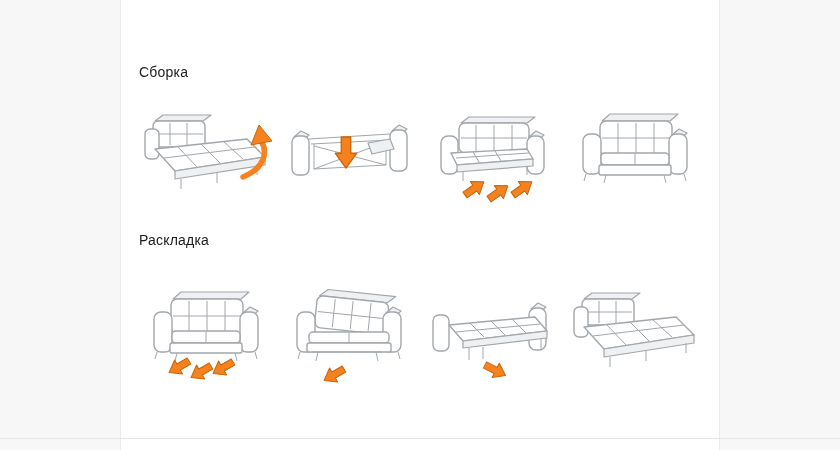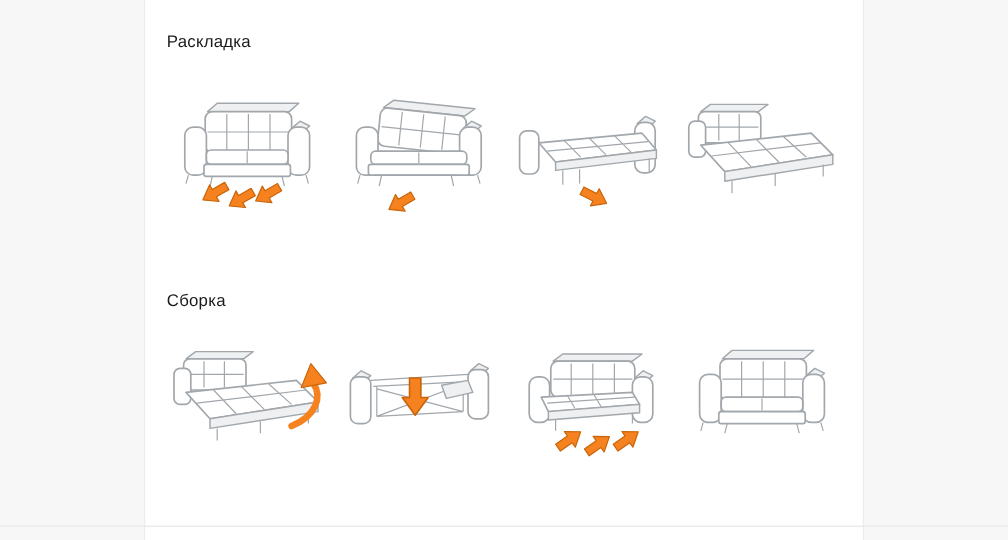--- a/index.html
+++ b/index.html
@@ -36,20 +36,89 @@
   .ln2  { fill:none;    stroke: var(--outline, #a2a7ac); stroke-width:1;   stroke-linejoin:round; }
   .shade{ fill: var(--shade, #eef0f1); stroke: var(--outline, #a2a7ac); stroke-width:1.2; stroke-linejoin:round; }
   .arrow{ fill: var(--arrow-fill, #f5821f); stroke: var(--arrow-stroke, #c9650a); stroke-width:1; stroke-linejoin:round; }
   .arrow-curve { fill:none; stroke: var(--arrow-fill, #f5821f); stroke-width:5.5; stroke-linecap:round; }
   .bottom-line { position:absolute; left:0; top:438px; width:840px; height:1px; background:#e6e6e6; }
 </style>
 </head>
 <body>
 
 <div class="panel">
+
+  <section>
+    <h2 class="sec-title second">Сборка</h2>
+
+    <div class="row second">
+
+      <figure class="cell">
+        <svg class="fig" viewBox="0 0 140 120">
+          <path class="shade" d="M18,24 L66,24 L74,18 L26,18 Z"></path>
+          <rect class="ln" x="16" y="24" width="52" height="26" rx="5"></rect>
+          <path class="ln2" d="M33,26 V48 M50,26 V48 M18,37 H66"></path>
+          <rect class="ln" x="8" y="32" width="14" height="30" rx="5"></rect>
+          <path class="ln" d="M18,52 L110,42 L128,60 L38,74 Z"></path>
+          <path class="ln2" d="M41,50 L60,70 M64,47 L83,66 M87,45 L106,62 M27,61 L118,50"></path>
+          <path class="shade" d="M38,74 L128,60 L128,68 L38,82 Z"></path>
+          <path class="ln2" d="M44,82 V92 M120,68 V78 M80,76 V86"></path>
+          <path class="arrow-curve" d="M106,80 C126,72 132,56 124,44"></path>
+          <path class="arrow" d="M114,48 L122,28 L135,44 Z"></path>
+        </svg>
+      </figure>
+
+      <figure class="cell">
+        <svg class="fig" viewBox="0 0 140 120">
+          <path class="shade" d="M14,40 L21,34 L29,38 L22,44 Z"></path>
+          <rect class="ln" x="12" y="39" width="17" height="39" rx="6"></rect>
+          <path class="shade" d="M112,34 L119,28 L127,32 L120,38 Z"></path>
+          <rect class="ln" x="110" y="33" width="17" height="41" rx="6"></rect>
+          <path class="ln2" d="M29,42 L110,37 M31,47 L110,43"></path>
+          <path class="ln2" d="M34,47 V72 M106,43 V68 M34,72 L106,68 M34,72 L106,45 M34,49 L106,68"></path>
+          <path class="shade" d="M88,46 L110,42 L114,52 L92,57 Z"></path>
+          <path class="arrow" transform="translate(66,40) rotate(90) scale(1.35)" d="M0,-3.5 L12,-3.5 L12,-8 L23,0 L12,8 L12,3.5 L0,3.5 Z"></path>
+        </svg>
+      </figure>
+
+      <figure class="cell">
+        <svg class="fig" viewBox="0 0 140 120">
+          <path class="shade" d="M38,26 L104,26 L112,20 L46,20 Z"></path>
+          <rect class="ln" x="36" y="26" width="70" height="30" rx="6"></rect>
+          <path class="ln2" d="M53,28 V54 M71,28 V54 M89,28 V54 M38,41 H104"></path>
+          <path class="shade" d="M106,40 L113,34 L121,38 L114,44 Z"></path>
+          <rect class="ln" x="104" y="39" width="17" height="38" rx="7"></rect>
+          <rect class="ln" x="18" y="39" width="17" height="38" rx="7"></rect>
+          <path class="ln" d="M28,56 L104,52 L110,62 L34,68 Z"></path>
+          <path class="ln2" d="M50,55 L56,65 M72,54 L78,64 M33,61 L106,56"></path>
+          <path class="shade" d="M34,68 L110,62 L110,69 L34,75 Z"></path>
+          <path class="ln2" d="M40,75 V84 M104,69 V78"></path>
+          <path class="arrow" transform="translate(42,98) rotate(-35)" d="M0,-3.5 L12,-3.5 L12,-8 L23,0 L12,8 L12,3.5 L0,3.5 Z"></path>
+          <path class="arrow" transform="translate(66,102) rotate(-35)" d="M0,-3.5 L12,-3.5 L12,-8 L23,0 L12,8 L12,3.5 L0,3.5 Z"></path>
+          <path class="arrow" transform="translate(90,98) rotate(-35)" d="M0,-3.5 L12,-3.5 L12,-8 L23,0 L12,8 L12,3.5 L0,3.5 Z"></path>
+        </svg>
+      </figure>
+
+      <figure class="cell">
+        <svg class="fig" viewBox="0 0 140 120">
+          <path class="shade" d="M36,24 L104,24 L112,17 L44,17 Z"></path>
+          <rect class="ln" x="34" y="24" width="72" height="34" rx="6"></rect>
+          <path class="ln2" d="M52,26 V56 M70,26 V56 M88,26 V56 M36,41 H104"></path>
+          <path class="shade" d="M106,38 L113,32 L121,36 L114,42 Z"></path>
+          <rect class="ln" x="103" y="37" width="18" height="40" rx="7"></rect>
+          <rect class="ln" x="17" y="37" width="18" height="40" rx="7"></rect>
+          <rect class="ln" x="35" y="56" width="68" height="12" rx="4"></rect>
+          <path class="ln2" d="M69,57 V67"></path>
+          <rect class="ln" x="33" y="68" width="72" height="10" rx="2"></rect>
+          <path class="ln2" d="M40,78 L38,86 M98,78 L100,86 M20,77 L18,84 M118,77 L120,84"></path>
+        </svg>
+      </figure>
+
+    </div>
+  </section>
 
   <section>
     <h2 class="sec-title">Раскладка</h2>
 
     <div class="row">
 
       <figure class="cell">
         <svg class="fig" viewBox="0 0 140 120">
           <path class="shade" d="M36,24 L104,24 L112,17 L44,17 Z"></path>
           <rect class="ln" x="34" y="24" width="72" height="34" rx="6"></rect>
@@ -107,84 +176,15 @@
           <path class="ln" d="M18,52 L110,42 L128,60 L38,74 Z"></path>
           <path class="ln2" d="M41,50 L60,70 M64,47 L83,66 M87,45 L106,62 M27,61 L118,50"></path>
           <path class="shade" d="M38,74 L128,60 L128,68 L38,82 Z"></path>
           <path class="ln2" d="M44,82 V92 M120,68 V78 M80,76 V86"></path>
         </svg>
       </figure>
 
     </div>
   </section>
 
-  <section>
-    <h2 class="sec-title second">Сборка</h2>
-
-    <div class="row second">
-
-      <figure class="cell">
-        <svg class="fig" viewBox="0 0 140 120">
-          <path class="shade" d="M18,24 L66,24 L74,18 L26,18 Z"></path>
-          <rect class="ln" x="16" y="24" width="52" height="26" rx="5"></rect>
-          <path class="ln2" d="M33,26 V48 M50,26 V48 M18,37 H66"></path>
-          <rect class="ln" x="8" y="32" width="14" height="30" rx="5"></rect>
-          <path class="ln" d="M18,52 L110,42 L128,60 L38,74 Z"></path>
-          <path class="ln2" d="M41,50 L60,70 M64,47 L83,66 M87,45 L106,62 M27,61 L118,50"></path>
-          <path class="shade" d="M38,74 L128,60 L128,68 L38,82 Z"></path>
-          <path class="ln2" d="M44,82 V92 M120,68 V78 M80,76 V86"></path>
-          <path class="arrow-curve" d="M106,80 C126,72 132,56 124,44"></path>
-          <path class="arrow" d="M114,48 L122,28 L135,44 Z"></path>
-        </svg>
-      </figure>
-
-      <figure class="cell">
-        <svg class="fig" viewBox="0 0 140 120">
-          <path class="shade" d="M14,40 L21,34 L29,38 L22,44 Z"></path>
-          <rect class="ln" x="12" y="39" width="17" height="39" rx="6"></rect>
-          <path class="shade" d="M112,34 L119,28 L127,32 L120,38 Z"></path>
-          <rect class="ln" x="110" y="33" width="17" height="41" rx="6"></rect>
-          <path class="ln2" d="M29,42 L110,37 M31,47 L110,43"></path>
-          <path class="ln2" d="M34,47 V72 M106,43 V68 M34,72 L106,68 M34,72 L106,45 M34,49 L106,68"></path>
-          <path class="shade" d="M88,46 L110,42 L114,52 L92,57 Z"></path>
-          <path class="arrow" transform="translate(66,40) rotate(90) scale(1.35)" d="M0,-3.5 L12,-3.5 L12,-8 L23,0 L12,8 L12,3.5 L0,3.5 Z"></path>
-        </svg>
-      </figure>
-
-      <figure class="cell">
-        <svg class="fig" viewBox="0 0 140 120">
-          <path class="shade" d="M38,26 L104,26 L112,20 L46,20 Z"></path>
-          <rect class="ln" x="36" y="26" width="70" height="30" rx="6"></rect>
-          <path class="ln2" d="M53,28 V54 M71,28 V54 M89,28 V54 M38,41 H104"></path>
-          <path class="shade" d="M106,40 L113,34 L121,38 L114,44 Z"></path>
-          <rect class="ln" x="104" y="39" width="17" height="38" rx="7"></rect>
-          <rect class="ln" x="18" y="39" width="17" height="38" rx="7"></rect>
-          <path class="ln" d="M28,56 L104,52 L110,62 L34,68 Z"></path>
-          <path class="ln2" d="M50,55 L56,65 M72,54 L78,64 M33,61 L106,56"></path>
-          <path class="shade" d="M34,68 L110,62 L110,69 L34,75 Z"></path>
-          <path class="ln2" d="M40,75 V84 M104,69 V78"></path>
-          <path class="arrow" transform="translate(42,98) rotate(-35)" d="M0,-3.5 L12,-3.5 L12,-8 L23,0 L12,8 L12,3.5 L0,3.5 Z"></path>
-          <path class="arrow" transform="translate(66,102) rotate(-35)" d="M0,-3.5 L12,-3.5 L12,-8 L23,0 L12,8 L12,3.5 L0,3.5 Z"></path>
-          <path class="arrow" transform="translate(90,98) rotate(-35)" d="M0,-3.5 L12,-3.5 L12,-8 L23,0 L12,8 L12,3.5 L0,3.5 Z"></path>
-        </svg>
-      </figure>
-
-      <figure class="cell">
-        <svg class="fig" viewBox="0 0 140 120">
-          <path class="shade" d="M36,24 L104,24 L112,17 L44,17 Z"></path>
-          <rect class="ln" x="34" y="24" width="72" height="34" rx="6"></rect>
-          <path class="ln2" d="M52,26 V56 M70,26 V56 M88,26 V56 M36,41 H104"></path>
-          <path class="shade" d="M106,38 L113,32 L121,36 L114,42 Z"></path>
-          <rect class="ln" x="103" y="37" width="18" height="40" rx="7"></rect>
-          <rect class="ln" x="17" y="37" width="18" height="40" rx="7"></rect>
-          <rect class="ln" x="35" y="56" width="68" height="12" rx="4"></rect>
-          <path class="ln2" d="M69,57 V67"></path>
-          <rect class="ln" x="33" y="68" width="72" height="10" rx="2"></rect>
-          <path class="ln2" d="M40,78 L38,86 M98,78 L100,86 M20,77 L18,84 M118,77 L120,84"></path>
-        </svg>
-      </figure>
-
-    </div>
-  </section>
-
 </div>
 
 <div class="bottom-line"></div>
 
 </body></html>

